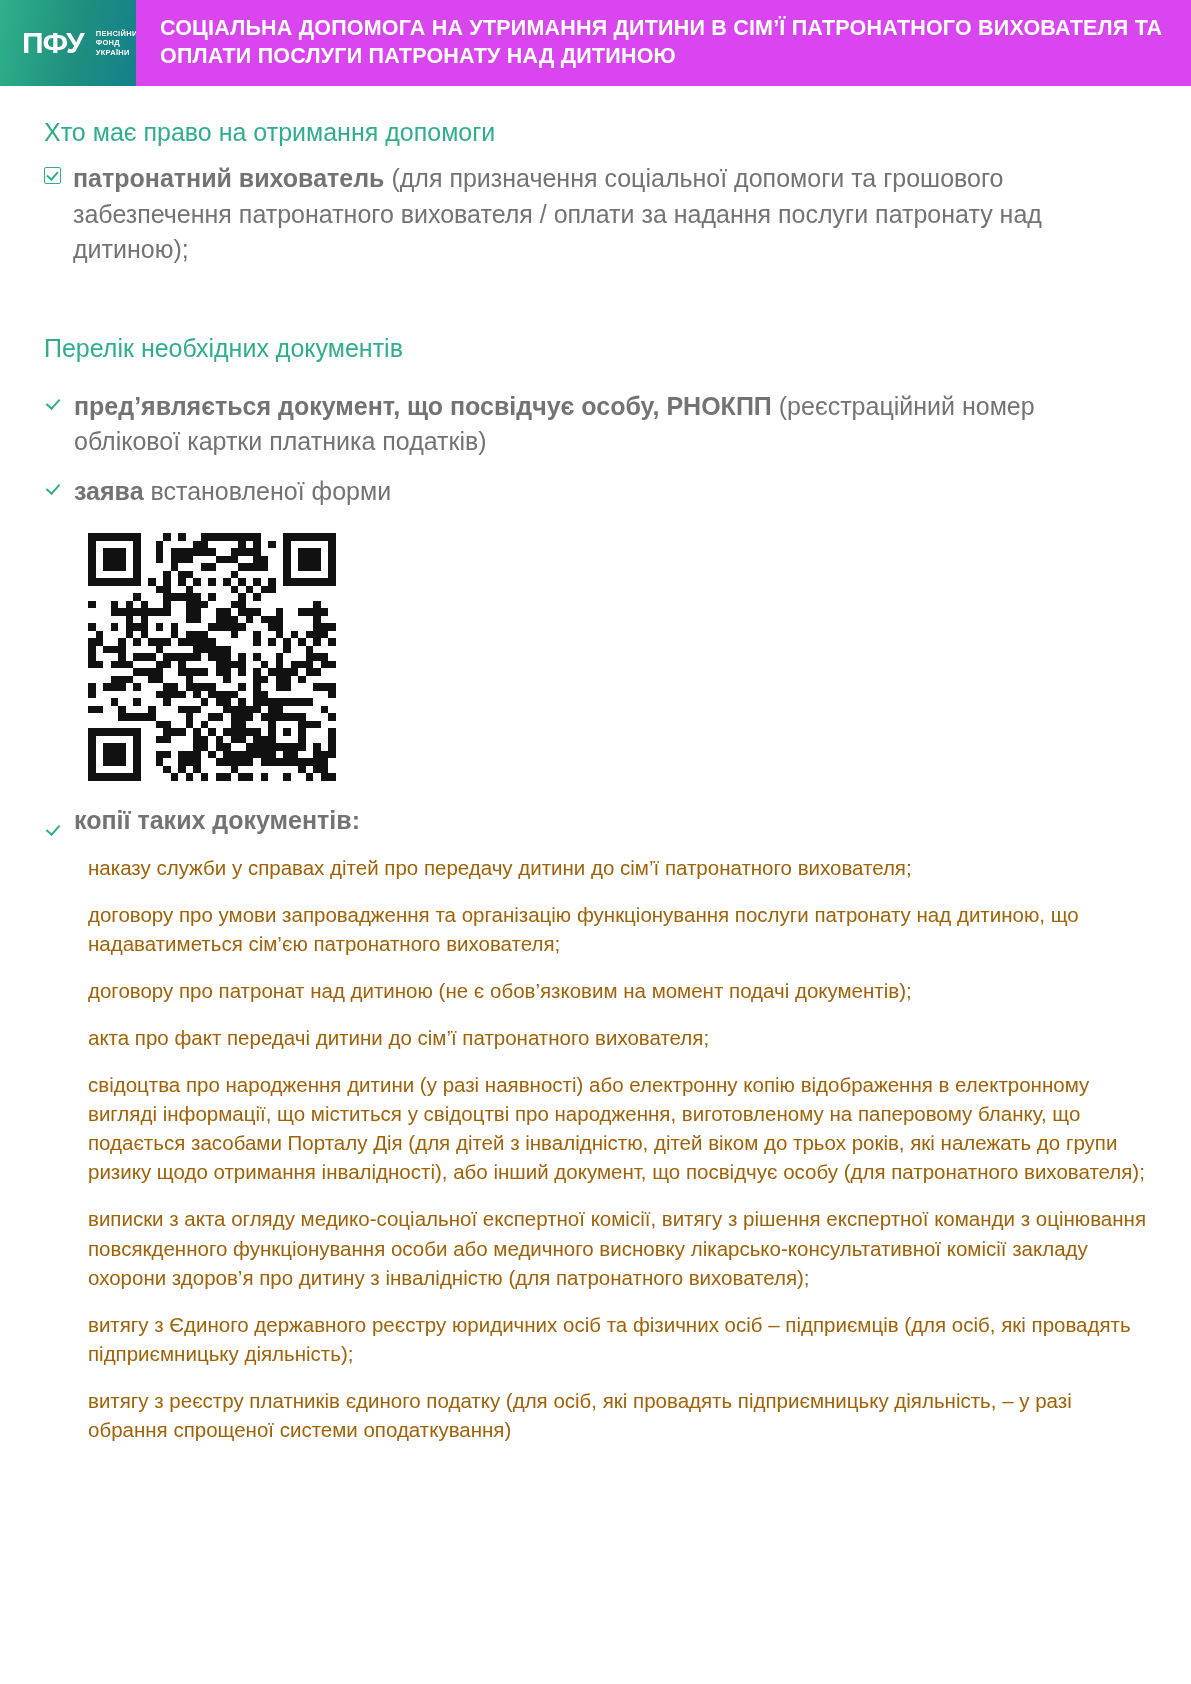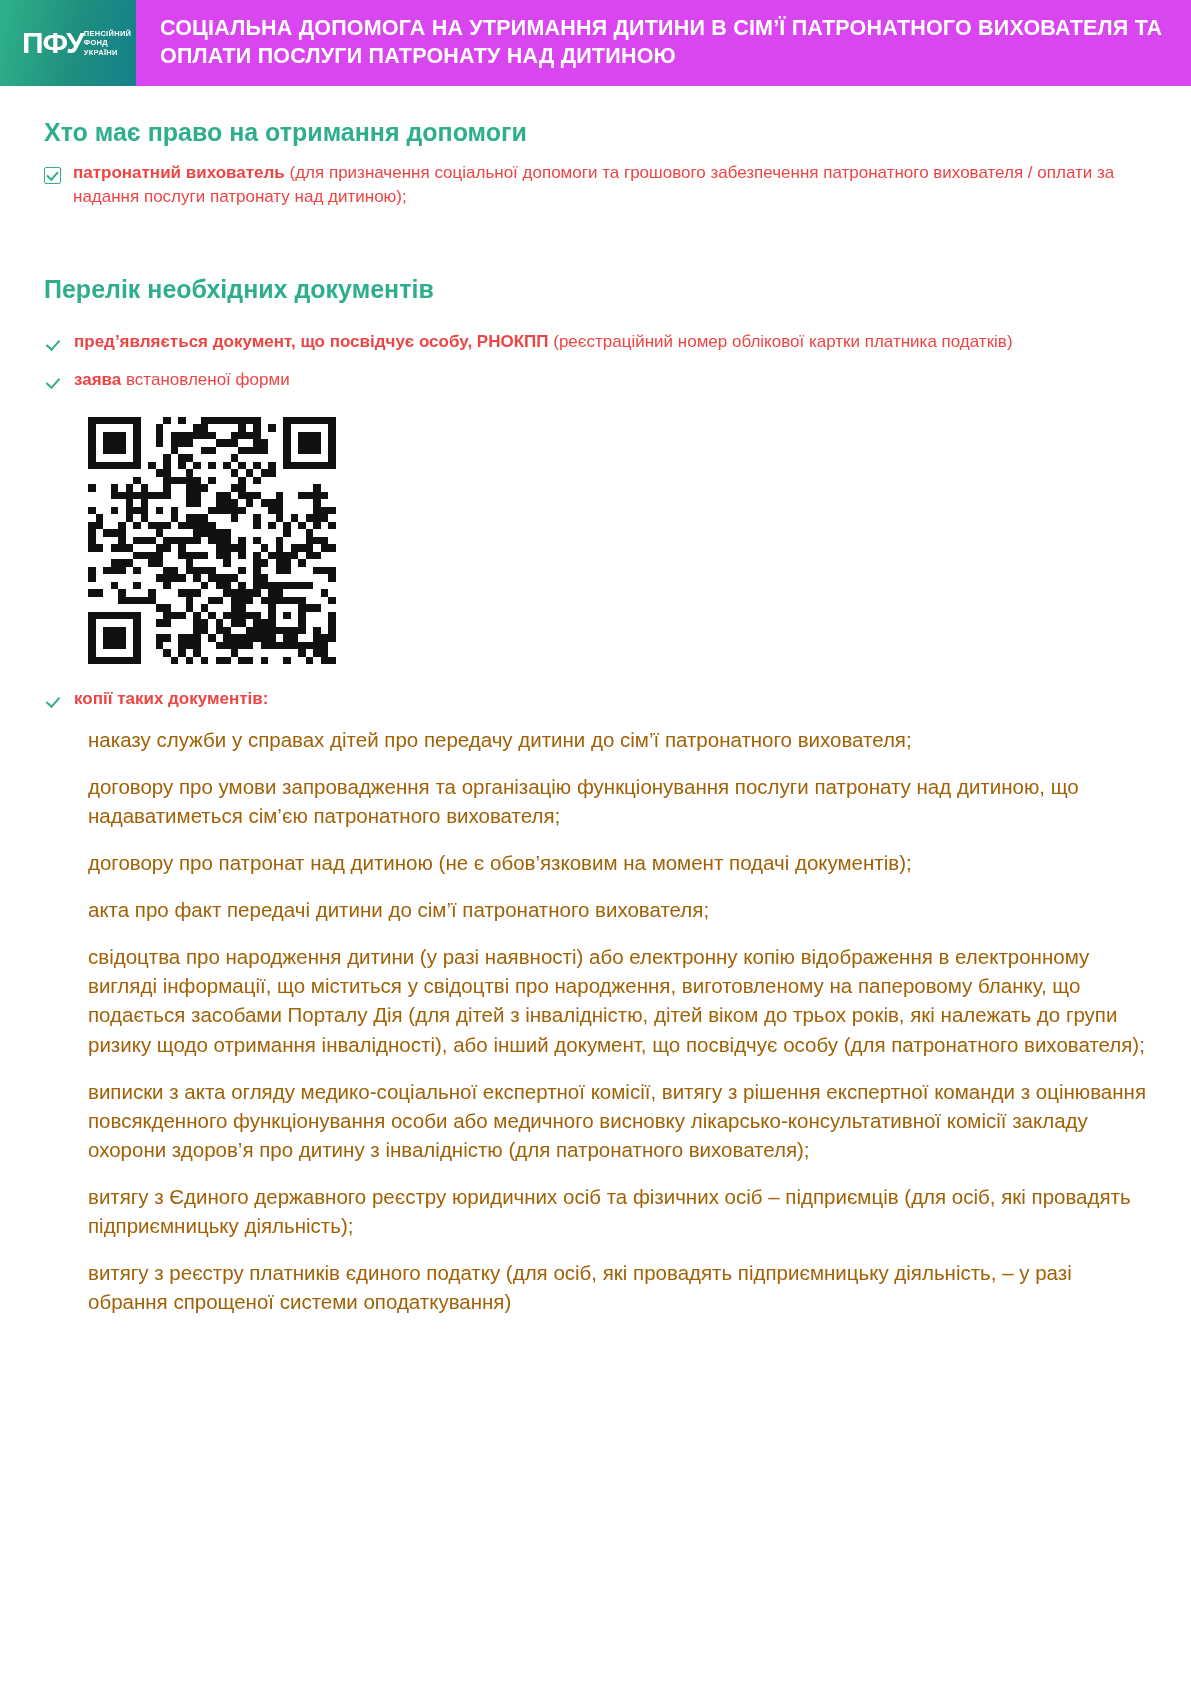--- a/index.html
+++ b/index.html
@@ -23,21 +23,21 @@
     height: 86px;
     width: 100%;
   }
   .logo-block {
     width: 136px;
     min-width: 136px;
     background: linear-gradient(100deg, #2fb18a 0%, #1f8f7e 55%, #14808c 100%);
     display: flex;
     align-items: center;
     padding-left: 22px;
-    gap: 0;
+    gap: 12px;
   }
   .logo-mark {
     font-size: 30px;
     font-weight: bold;
     color: #ffffff;
     letter-spacing: -1px;
     line-height: 1;
     font-family: "Liberation Sans", sans-serif;
   }
   .logo-sub {
@@ -63,21 +63,21 @@
     text-transform: uppercase;
   }
 
   
   .content {
     padding: 26px 44px 40px 44px;
   }
   .section-heading {
     color: #2fae8e;
     font-size: 25px;
-    font-weight: bold;
+    font-weight: normal;
     margin: 6px 0 14px 0;
   }
   .section-heading.second {
     margin-top: 66px;
     margin-bottom: 26px;
   }
 
   .item {
     display: flex;
     align-items: flex-start;
@@ -117,23 +117,23 @@
     position: absolute;
     left: 5px;
     top: 1px;
     width: 6px;
     height: 11px;
     border: solid #2fae8e;
     border-width: 0 2.2px 2.2px 0;
     transform: rotate(42deg);
   }
   .item-text {
-    font-size: 17px;
+    font-size: 25px;
     line-height: 1.42;
-    color: #ef4444;
+    color: #737373;
   }
   .item-text b {
     font-weight: bold;
   }
 
   
   .qr-wrap {
     margin: 24px 0 22px 44px;
   }
   .qr {

